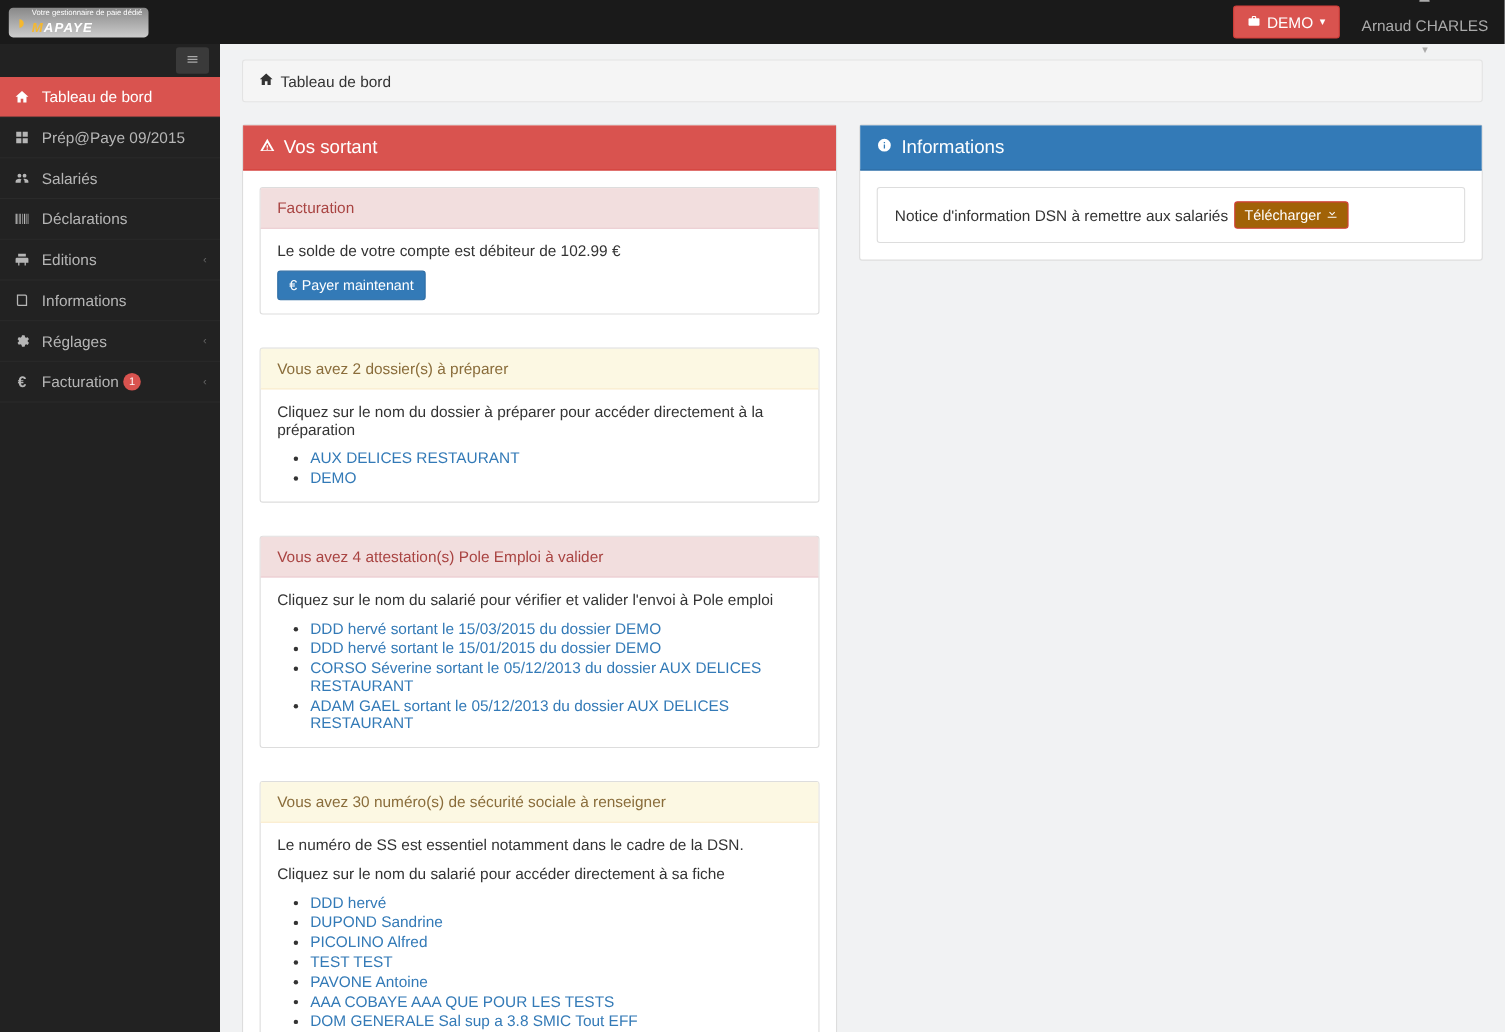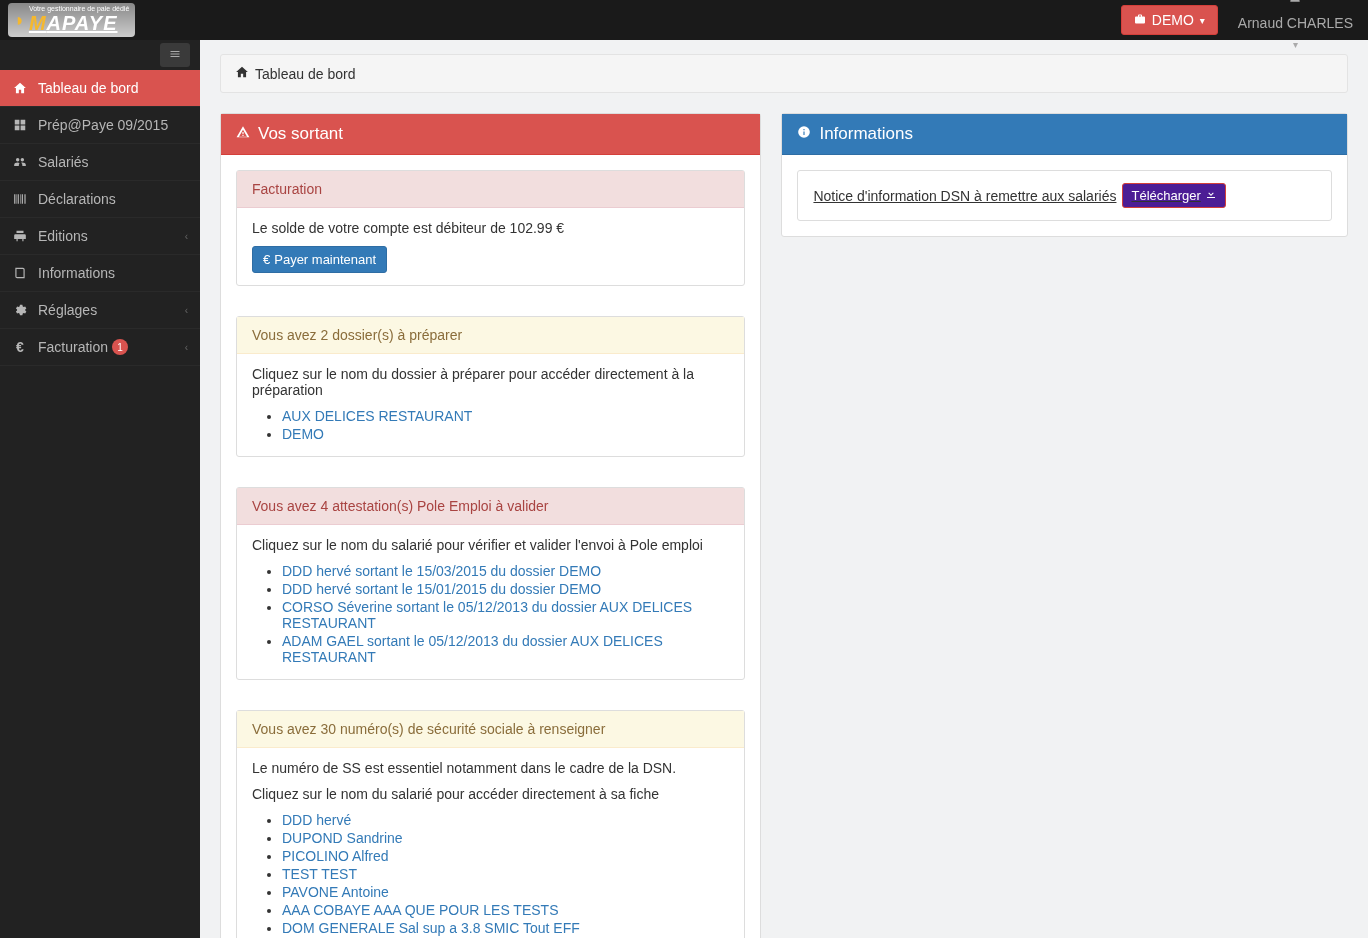--- a/index.html
+++ b/index.html
@@ -3,21 +3,21 @@
 <meta charset="utf-8">
 <style>
 * { margin: 0; padding: 0; box-sizing: border-box; }
 body { font-family: "Helvetica Neue", Helvetica, Arial, sans-serif; font-size: 14px; color: #333; background: #f1f2f3; }
 
 
 .header { background: #1a1a1a; height: 40px; display: flex; align-items: center; justify-content: space-between; padding-right: 15px; }
 .logo { width: 200px; padding-left: 8px; }
 .logo-box { background: linear-gradient(#888,#ccc); border-radius: 4px; padding: 2px 6px; display: inline-flex; align-items: center; }
 .logo-top { font-size: 7px; color: #fff; display: block; line-height: 1; }
-.logo-main { font-family: Arial Black, sans-serif; font-size: 20px; color: #fff; letter-spacing: 1px; font-weight: 900; font-style: italic; text-decoration: underline; }
+.logo-main { font-family: Arial Black, sans-serif; font-size: 12px; color: #fff; letter-spacing: 1px; font-weight: 900; font-style: italic; }
 .logo-o { color: #f5b82e; }
 .header-right { display: flex; align-items: center; gap: 20px; }
 .demo-btn { background: #d9534f; color: #fff; border: 1px solid #d43f3a; padding: 6px 12px; font-size: 14px; border-radius: 3px; display: inline-flex; align-items: center; gap: 6px; cursor: pointer; }
 .user-menu { color: #aaa; display: inline-flex; align-items: center; gap: 8px; cursor: pointer; font-size: 14px; flex-direction: column; }
 .user-icon-svg { width: 14px; height: 14px; }
 .caret-down { font-size: 10px; }
 
 
 .container { display: flex; min-height: calc(100vh - 40px); }
 .sidebar { width: 200px; background: #222; color: #eee; }
@@ -48,21 +48,21 @@
 .sub-head { padding: 10px 15px; font-size: 14px; border-bottom: 1px solid #ddd; }
 .sub-head-red { background: #f2dede; color: #a94442; border-color: #ebccd1; }
 .sub-head-yellow { background: #fcf8e3; color: #8a6d3b; border-color: #faebcc; }
 .sub-body { padding: 12px 15px; color: #333; font-size: 14px; }
 .sub-body p { margin-bottom: 10px; }
 .sub-body ul { padding-left: 30px; list-style: disc; }
 .sub-body li { margin-bottom: 2px; }
 .sub-body a, .link { color: #337ab7; text-decoration: none; cursor: pointer; }
 
 .btn-primary { background: #337ab7; color: #fff; border: 1px solid #2e6da4; padding: 5px 10px; border-radius: 3px; font-size: 13px; display: inline-flex; align-items: center; gap: 4px; cursor: pointer; }
-.btn-danger { background: #4c1d95; color: #fff; border: 1px solid #d43f3a; padding: 4px 8px; border-radius: 3px; font-size: 13px; display: inline-flex; align-items: flex-start; gap: 4px; cursor: pointer; }
+.btn-danger { background: #a16207; color: #fff; border: 1px solid #d43f3a; padding: 4px 8px; border-radius: 3px; font-size: 13px; display: inline-flex; align-items: flex-start; gap: 4px; cursor: pointer; }
 
 .info-text { font-size: 14px; color: #333; }
 
 svg { fill: currentColor; }
 </style>
 </head>
 <body>
 
 <div class="header">
   <div class="logo">
@@ -279,21 +279,21 @@
           <div class="panel-heading">
             <span>
               <svg width="14" height="14" viewBox="0 0 24 24">
                   <path d="M12 2a10 10 0 1 0 10 10A10 10 0 0 0 12 2zm1 15h-2v-6h2zm0-8h-2V7h2z"></path>
                 </svg>
             </span>
             <span>Informations</span>
           </div>
           <div class="panel-body">
             <div class="sub-panel" style="margin-bottom:0;">
-              <div class="sub-body" style="display:flex;align-items:center;gap:6px;flex-wrap:wrap;text-decoration:underline;">
+              <div class="sub-body" style="display:flex;align-items:center;gap:6px;flex-wrap:wrap;">
                 <span class="info-text">Notice d'information DSN à remettre aux salariés</span>
                 <button class="btn-danger">
                   <span>Télécharger</span>
                   <span>
                     <svg width="12" height="12" viewBox="0 0 24 24">
                         <path d="M12 3v10l4-4 1.4 1.4L12 16 6.6 10.4 8 9l4 4V3h0zM4 18h16v2H4z"></path>
                       </svg>
                   </span>
                 </button>
               </div>

